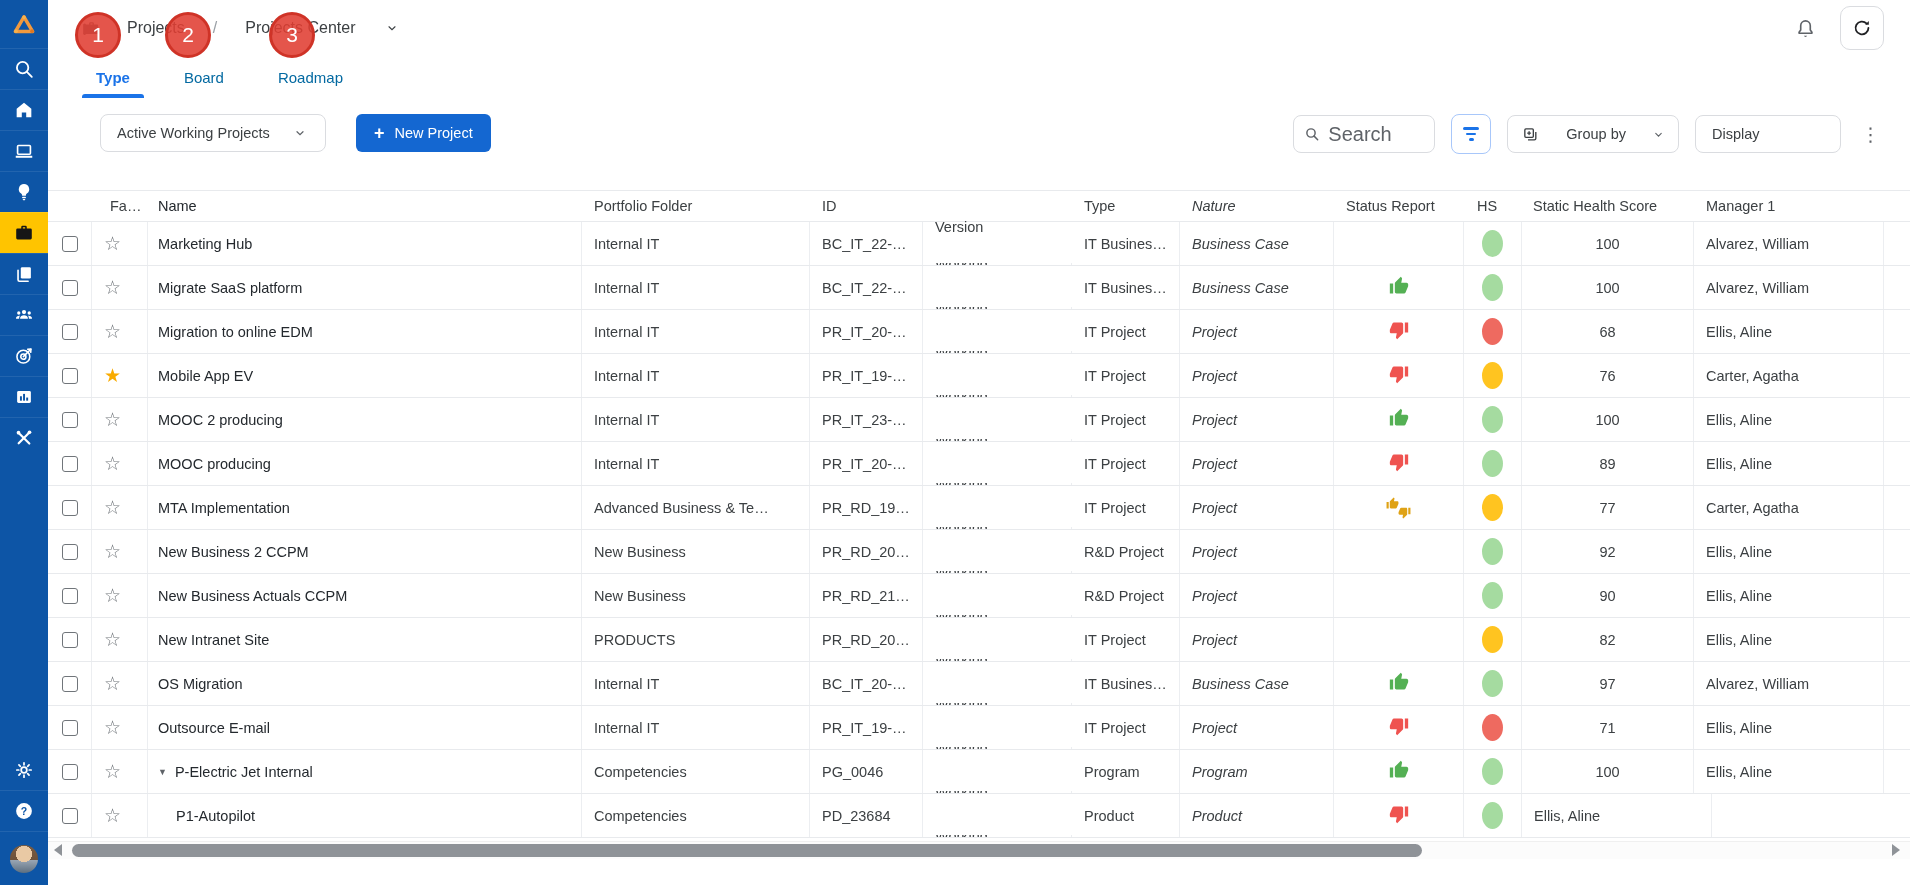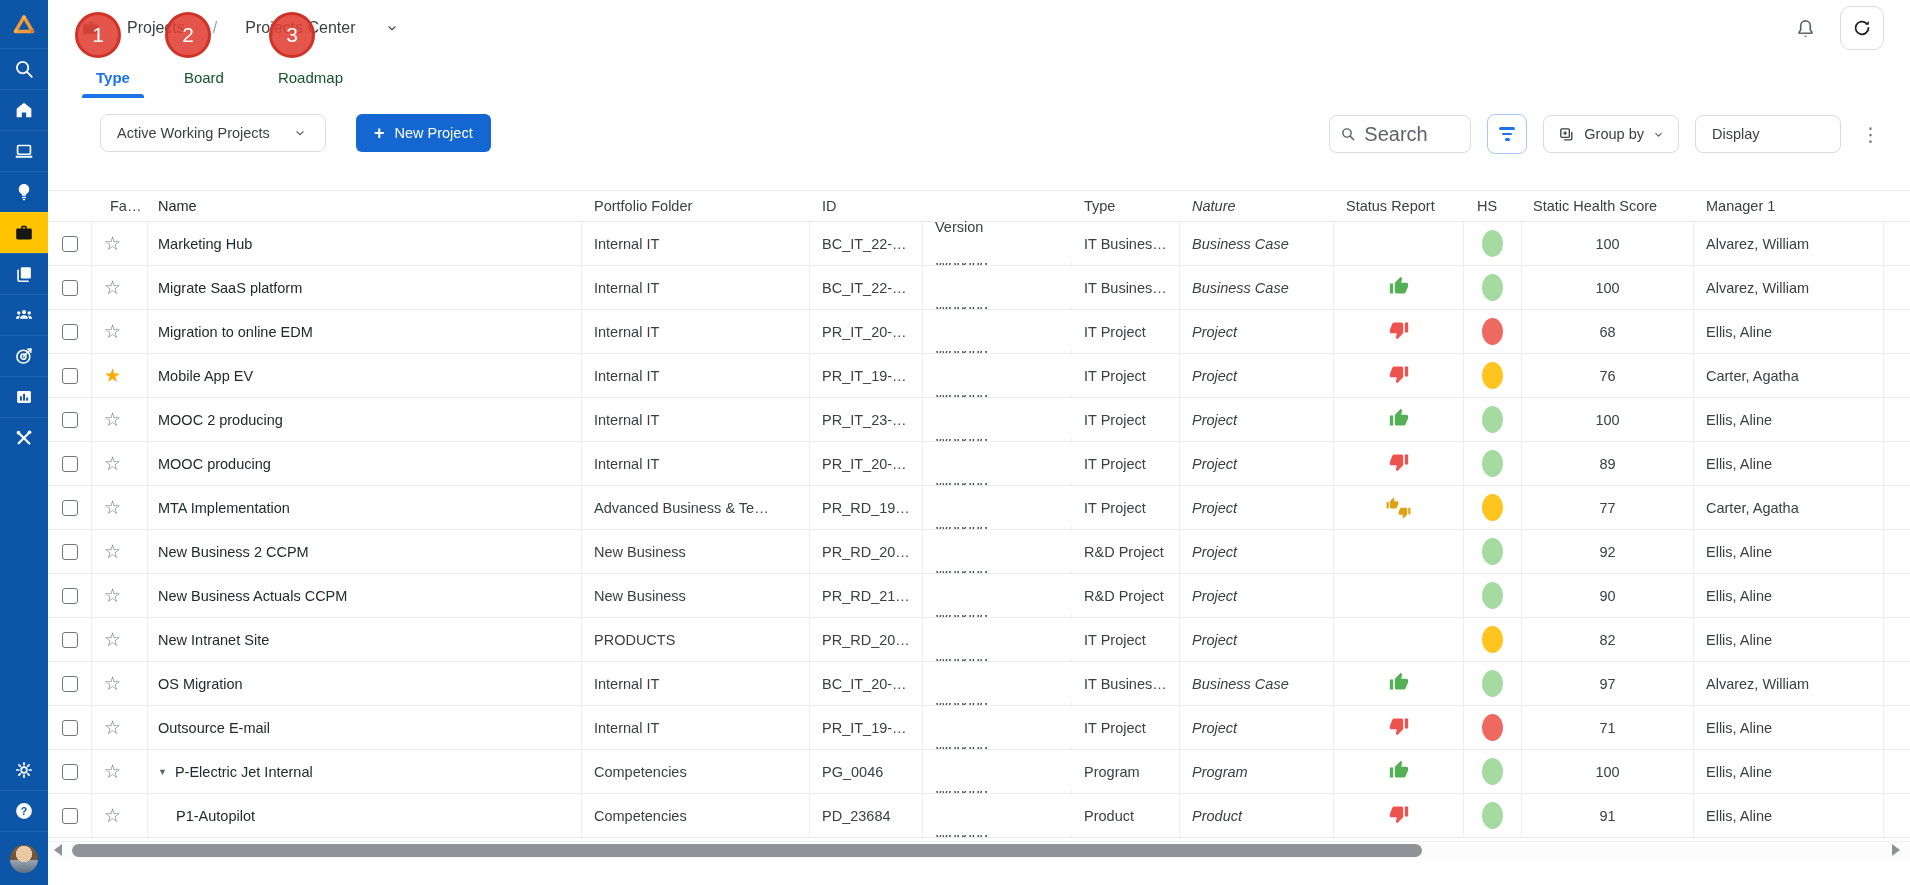--- a/index.html
+++ b/index.html
@@ -37,21 +37,21 @@
 
   
   .badge { position:absolute; top:12px; width:46px; height:46px; border-radius:50%;
            background:rgba(224,62,50,.88); border:3px solid #cf3327; color:#ffffff;
            display:flex; align-items:center; justify-content:center;
            font-size:21px; z-index:9; }
   .badge.b1 { left:27px; } .badge.b2 { left:117px; } .badge.b3 { left:221px; }
 
   
   .tabs { display:flex; padding-left:34px; gap:26px; height:42px; align-items:flex-end; }
-  .tab { font-size:15px; color:#14532d; padding:0 14px 12px 14px; position:relative; cursor:pointer; }
+  .tab { font-size:15px; color:#0369a1; padding:0 14px 12px 14px; position:relative; cursor:pointer; }
   .tab.active { color:#1a73e8; font-weight:bold; }
   .tab.active::after { content:""; position:absolute; left:0; right:0; bottom:0; height:4px;
                        background:#1a73e8; border-radius:3px 3px 0 0; }
 
   
   .toolbar { height:92px; padding:16px 26px 0 52px; display:flex; align-items:flex-start; gap:30px; }
   .select-box { height:38px; min-width:226px; border:1px solid #dadce0; border-radius:8px;
                 display:flex; align-items:center; padding:0 12px 0 16px; gap:24px;
                 font-size:14.5px; color:#3c4043; cursor:pointer; background:#fff; }
   .btn-primary { height:38px; padding:0 18px; background:#1467d1; color:#fff; border:none;
@@ -63,21 +63,21 @@
                 display:flex; align-items:center; padding:0 10px; gap:8px; background:#fff; }
   .search-box input { border:none; outline:none; width:90px; font-size:20px; color:#3c4043;
                       font-family:inherit; background:transparent; }
   .search-box input::placeholder { color:#5f6368; }
   .icon-btn-filter { width:40px; height:40px; border:1.5px solid #a8c7fa; border-radius:8px;
                      background:#fff; display:flex; flex-direction:column; align-items:center;
                      justify-content:center; gap:3px; cursor:pointer; }
   .icon-btn-filter i { display:block; height:2.5px; background:#1a73e8; border-radius:2px; }
   .icon-btn-filter i:nth-child(1){width:16px} .icon-btn-filter i:nth-child(2){width:10px} .icon-btn-filter i:nth-child(3){width:5px}
   .btn-plain { height:38px; border:1px solid #dadce0; border-radius:8px; background:#fff;
-               display:flex; align-items:center; padding:0 14px; gap:9px; font-size:14.5px;
+               display:flex; align-items:center; padding:0 14px; gap:27px; font-size:14.5px;
                color:#3c4043; cursor:pointer; font-family:inherit; }
   .btn-display { width:146px; justify-content:flex-start; padding-left:16px; }
   .kebab { font-size:19px; color:#5f6368; letter-spacing:0; padding:0 4px; cursor:pointer; line-height:1; }
 
   
   .thead, .tr { display:flex; }
   .thead { height:32px; align-items:center; border-top:1px solid #e8eaed; border-bottom:1px solid #e8eaed;
            color:#5f6368; font-size:13.5px; }
   .tr { height:44px; border-bottom:1px solid #e8eaed; align-items:stretch; cursor:pointer; }
   .td, .th { display:flex; align-items:center; padding-left:12px; white-space:nowrap;
@@ -707,21 +707,20 @@
     <div class="td c-type f-type">Product</div>
     <div class="td c-nature f-nature">Product</div>
     <div class="td c-status">
             <span class="status"><svg class="th-ic down" viewBox="0 0 24 24">
                 <path d="M1 21h4V9H1v12zM23 10c0-1.1-.9-2-2-2h-6.31l.95-4.57.03-.32c0-.41-.17-.79-.44-1.06L14.17 1 7.58 7.59C7.22 7.95 7 8.45 7 9v10c0 1.1.9 2 2 2h9c.83 0 1.54-.5 1.84-1.22l3.02-7.05c.09-.23.14-.47.14-.73v-2z"></path>
               </svg></span>
           </div>
     <div class="td c-hs">
             <span class="hs-dot hs-green"></span>
           </div>
-    <div class="td c-score f-score">91</div>
     <div class="td c-manager f-manager">Ellis, Aline</div>
   </div>
 </div>
 
     <div class="hscroll">
       <span class="arrow-left"></span>
       <span class="hthumb"></span>
       <span class="arrow-right"></span>
     </div>
 

